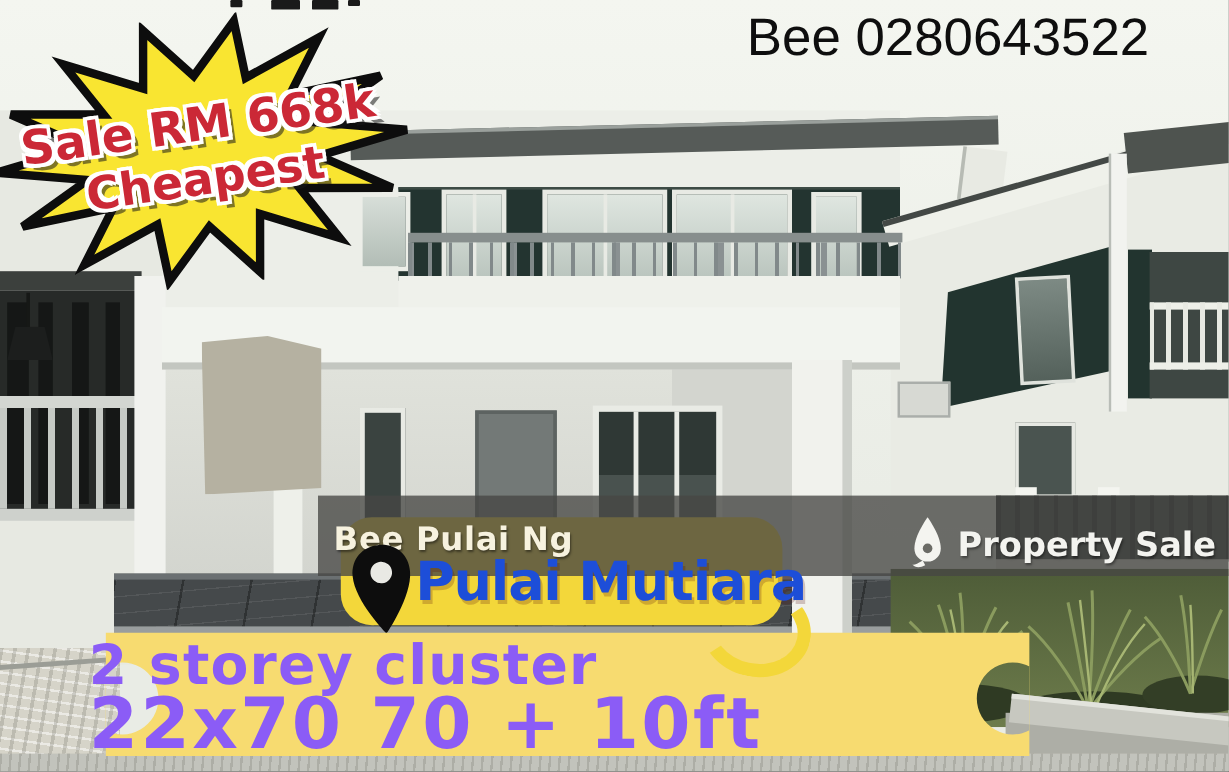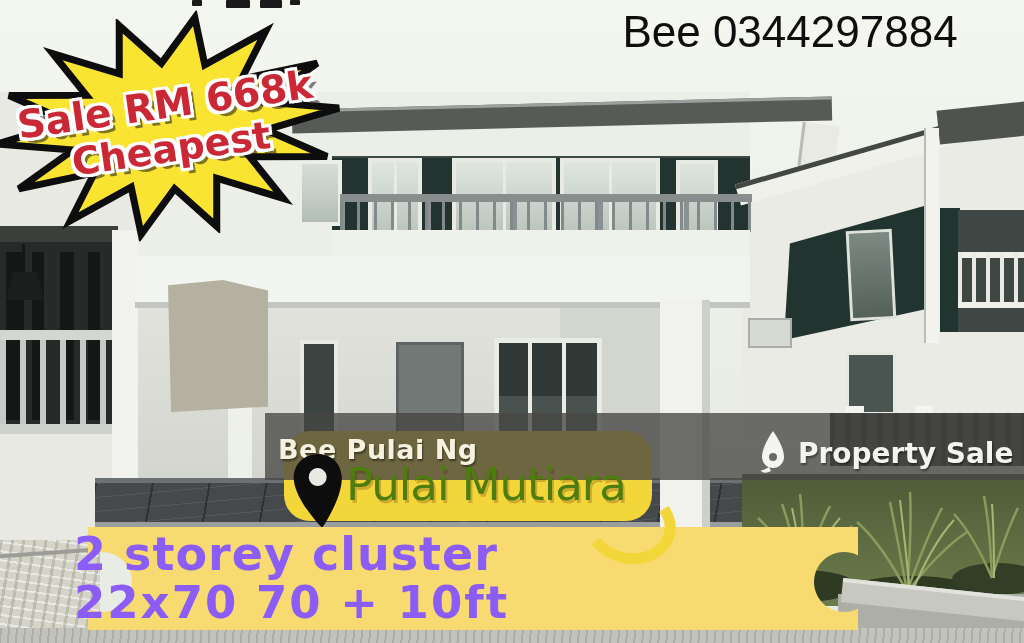--- a/index.html
+++ b/index.html
@@ -126,28 +126,28 @@
   .brand{left:758px;top:430px;height:46px;display:flex;align-items:center;gap:10px;z-index:30;}
   .brand-text{font-size:28px;font-weight:bold;color:#f3f3ef;
               text-shadow:1px 2px 2px rgba(0,0,0,.4);}
 
   .badge{left:284px;top:431px;width:368px;height:90px;background:#f3d73a;
          border-radius:26px;z-index:10;}
   .swoosh{left:584px;top:486px;width:70px;height:56px;border:11px solid transparent;
           border-bottom-color:#f3d73a;border-right-color:#f3d73a;border-radius:50%;
           transform:rotate(12deg);z-index:50;}
   .pin{left:293px;top:452px;width:52px;height:80px;z-index:31;transform:rotate(-5deg);}
-  .badge-text{left:346px;top:458px;font-size:45px;font-weight:normal;color:#4d7c0f;
+  .badge-text{left:346px;top:458px;font-size:45px;font-weight:bold;color:#1d4ed8;
               letter-spacing:-1px;z-index:31;text-shadow:2px 3px 0 rgba(80,10,10,.22);}
 
   .banner{left:88px;top:527px;width:770px;height:103px;z-index:40;}
   .banner-text{left:74px;top:529px;width:770px;text-align:left;z-index:41;
                color:#8b5cf6;font-weight:bold;}
   .banner-text .l1{font-size:46px;line-height:50px;letter-spacing:1px;}
-  .banner-text .l2{font-size:45px;line-height:48px;letter-spacing:2px;}
+  .banner-text .l2{font-size:59px;line-height:48px;letter-spacing:2px;}
 
   .burst{left:-8px;top:14px;width:352px;height:224px;transform:rotate(-6deg);z-index:60;}
   .burst-text{position:absolute;inset:0;display:flex;flex-direction:column;
               align-items:center;justify-content:center;gap:0;transform:rotate(-2deg);
               color:#cb2836;font-weight:bold;z-index:61;}
   .burst-text .l1{font-size:39px;}
   .burst-text .l2{font-size:38px;}
   .burst-text div{text-shadow:-3px -3px 0 #fff,3px -3px 0 #fff,-3px 3px 0 #fff,
       3px 3px 0 #fff,0 -3px 0 #fff,0 3px 0 #fff,-3px 0 0 #fff,3px 0 0 #fff,
       5px 6px 0 rgba(25,25,25,.55);}
@@ -269,21 +269,21 @@
   <div class="abs pave-right"></div>
   <div class="abs pave-left"></div>
   <div class="abs pave-bottom"></div>
 
   <div class="frag" style="left:192px;width:10px;height:6px;"></div>
   <div class="frag" style="left:226px;width:24px;height:8px;"></div>
   <div class="frag" style="left:260px;width:22px;height:8px;"></div>
   <div class="frag" style="left:290px;width:10px;height:5px;"></div>
 
   <div class="abs contact">
-    <div class="l1">Bee 0344297884</div>
+    <div class="l1">Bee 0280643522</div>
   </div>
 
   <div class="abs badge"></div>
   <div class="abs swoosh"></div>
 
   <div class="abs agent-bar"></div>
   <div class="abs agent-name">Bee Pulai Ng</div>
   <div class="abs brand">
     <svg width="30" height="46" viewBox="0 0 30 46">
       <path d="M15 1 C15 1 4 16 4 27 a11 11 0 0 0 22 0 C26 16 15 1 15 1 Z" fill="#f4f4f0"></path>

